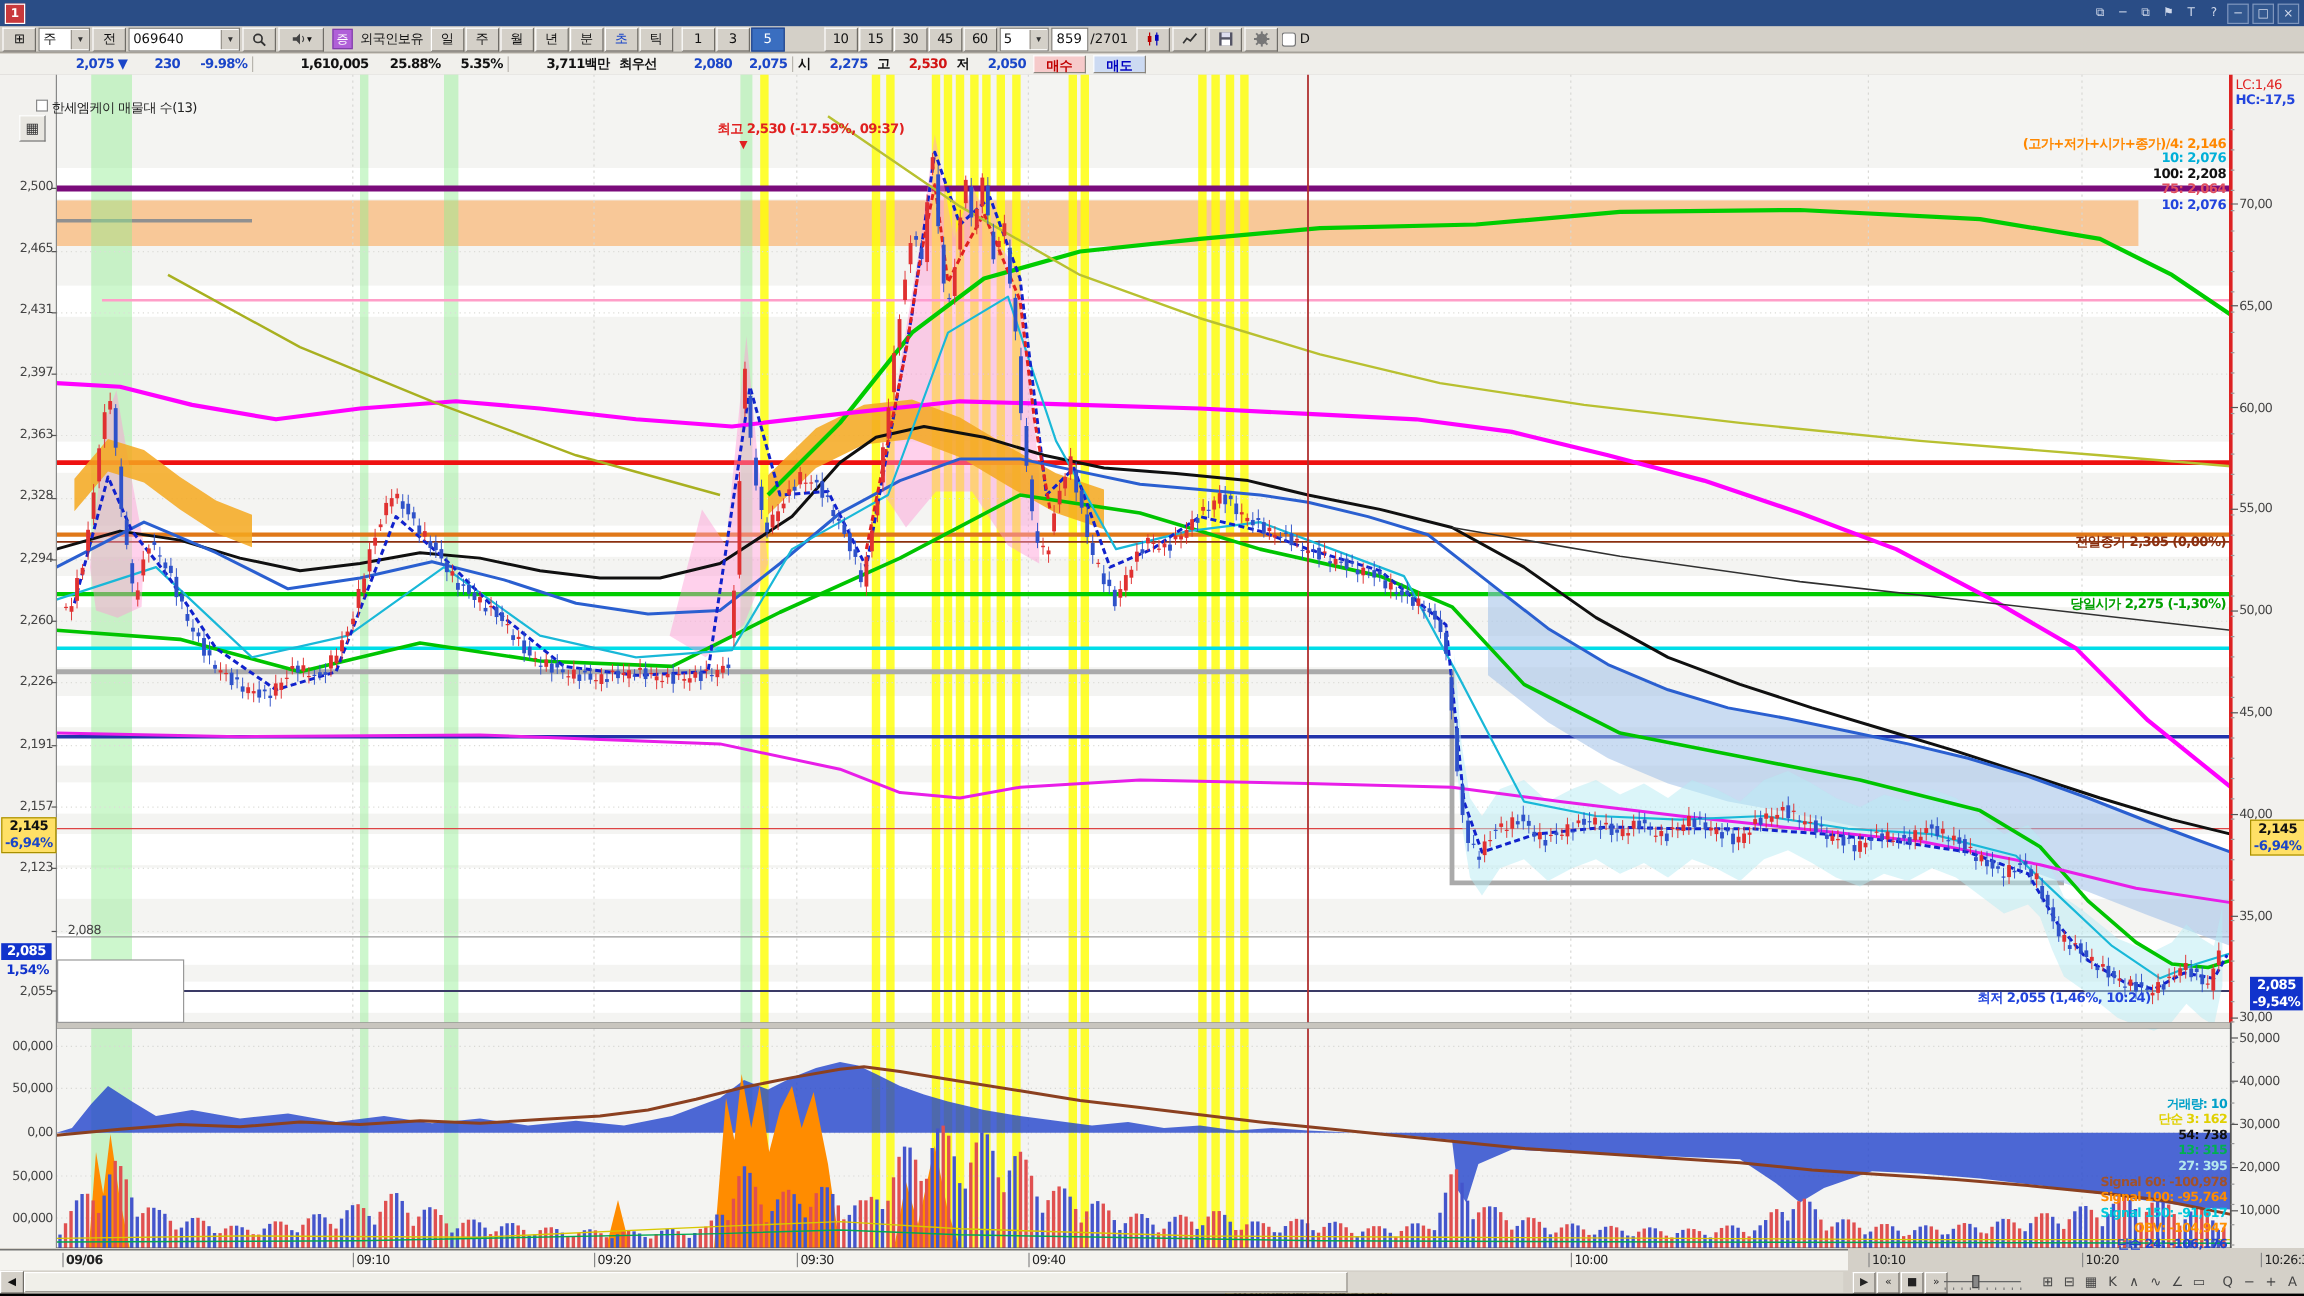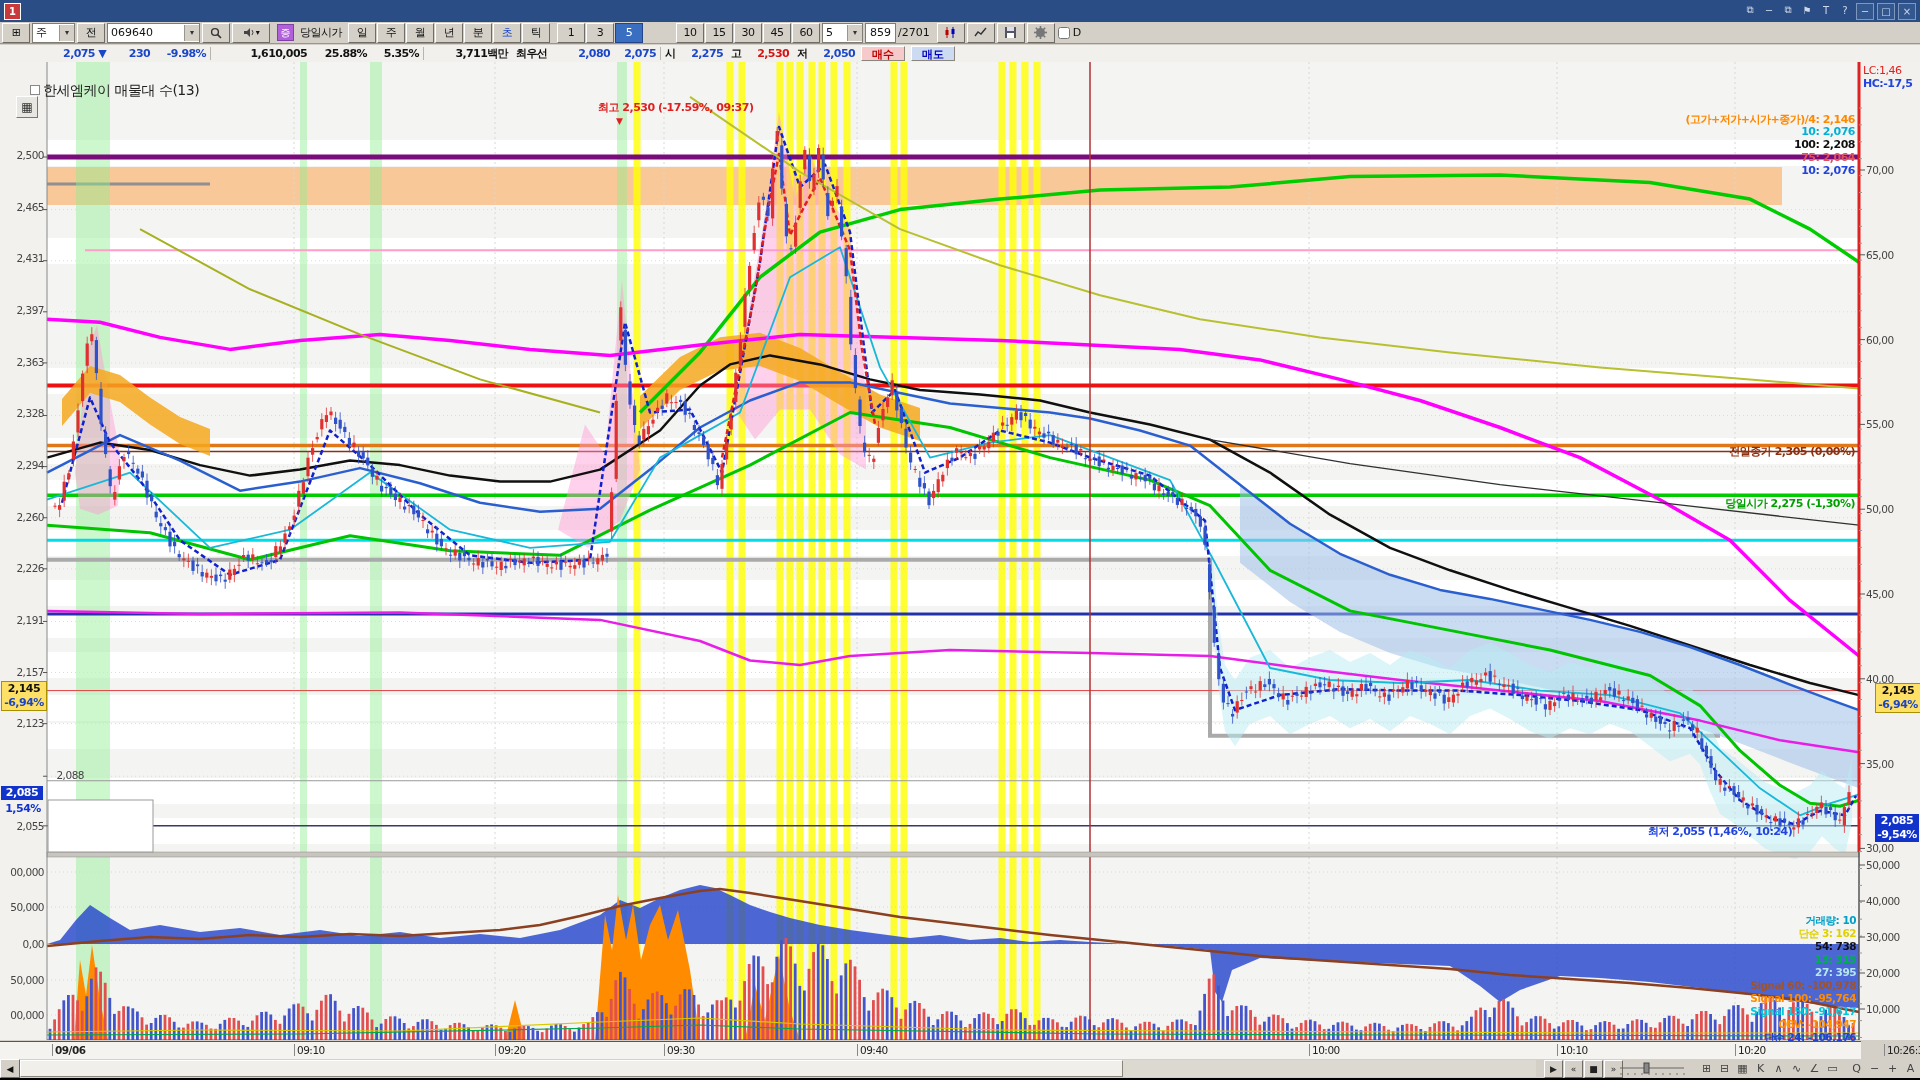--- a/index.html
+++ b/index.html
@@ -35,32 +35,32 @@
   .q.l{text-align:left;}
   .qsep{width:1px;height:13px;background:#b8b5ae;margin:0 4px;}
   .blue{color:#1b46c8;} .red{color:#d21414;} .blk{color:#111;}
   .qbtn{height:15px;padding:0 10px;margin-left:6px;font-size:11px;font-weight:bold;border:1px solid;border-color:#fff #8a867e #8a867e #fff;}
   .qbtn.buy{background:#f6caca;color:#c00000;}
   .qbtn.sell{background:#ccdaf2;color:#0000c0;}
   
   #chartwrap{position:absolute;left:0;top:62px;width:1920px;height:978px;background:#f2f1ee;}
   #plot{position:absolute;left:0;top:0;}
   .axis-label{position:absolute;font-size:10.5px;color:#444;letter-spacing:-0.5px;white-space:nowrap;}
-  .study-label{position:absolute;left:30px;top:20px;font-size:14px;color:#222;letter-spacing:-0.5px;}
+  .study-label{position:absolute;left:30px;top:20px;font-size:11px;color:#222;letter-spacing:-0.5px;}
   .study-label .sq{display:inline-block;width:8px;height:8px;border:1px solid #888;background:#fff;margin-right:3px;}
   .grid-btn{position:absolute;left:16px;top:34px;width:20px;height:20px;background:#e8e6e0;border:1px solid;border-color:#fff #777 #777 #fff;
             display:flex;align-items:center;justify-content:center;font-size:12px;color:#333;}
   .ann{position:absolute;font-size:11px;letter-spacing:-0.5px;white-space:nowrap;font-weight:bold;}
   .pricebox{position:absolute;text-align:center;font-size:11px;font-weight:bold;letter-spacing:-0.5px;line-height:14px;}
   .pricebox.yellow{background:#ffe066;border:1px solid #a89000;color:#111;}
   .pricebox.bluebg{background:#1133cc;color:#fff;}
   .legend-line{font-size:10.5px;font-weight:bold;letter-spacing:-0.5px;text-align:right;line-height:13px;white-space:nowrap;}
   #ind-legend{position:absolute;right:64px;top:852px;}
   
-  .timeline{position:absolute;left:0;top:1041px;width:1861px;height:17px;background:#f4f3ef;border-top:1px solid #555;border-bottom:1px solid #9a968e;}
+  .timeline{position:absolute;left:0;top:1041px;width:1540px;height:17px;background:#f4f3ef;border-top:1px solid #555;border-bottom:1px solid #9a968e;}
   .tl-label{position:absolute;top:2px;font-size:10.5px;color:#222;letter-spacing:-0.5px;border-left:1px solid #888;padding-left:2px;}
   .tl-label.bold{font-weight:bold;}
   .tl-highlight{position:absolute;top:0px;height:15px;background:#ffe06a;border:1px solid #c8a000;font-size:10.5px;font-weight:bold;
                 color:#6a5200;display:flex;align-items:center;justify-content:center;letter-spacing:-0.5px;}
   
   .scrollrow{position:absolute;left:0;top:1059px;width:1920px;height:19px;background:#d4d0c8;display:flex;align-items:center;}
   .sb-arrow{width:18px;height:17px;background:#d4d0c8;border:1px solid;border-color:#fff #6f6c66 #6f6c66 #fff;
             display:flex;align-items:center;justify-content:center;font-size:9px;}
   .sb-track{position:absolute;left:20px;top:1px;width:1516px;height:17px;background:#dcd9d1;}
   .sb-thumb{position:absolute;left:0;top:0;width:1103px;height:17px;background:#f0efe9;border:1px solid;border-color:#fff #8a867e #8a867e #fff;box-sizing:border-box;}
@@ -110,21 +110,21 @@
     </div>
     <div class="tb-btn" style="width:30px">
       <svg width="13" height="11" viewBox="0 0 13 11">
           <polygon points="1,4 4,4 7,1 7,10 4,7 1,7" fill="#444"></polygon>
           <path d="M9 3 q2 2.5 0 5" stroke="#444" fill="none"></path>
         </svg>
         <span style="font-size:8px">▾</span>
     </div>
     <div class="tb-sep"></div>
     <div class="badge">증</div>
-    <div class="stockname">당일시가</div>
+    <div class="stockname">외국인보유</div>
     <div id="period-btns" style="display:flex;gap:1px">
         <div class="tb-btn" style="width: 20px;">일</div>
         <div class="tb-btn" style="width: 20px;">주</div>
         <div class="tb-btn" style="width: 20px;">월</div>
         <div class="tb-btn" style="width: 20px;">년</div>
         <div class="tb-btn" style="width: 20px;">분</div>
         <div class="tb-btn blue-text" style="width: 20px;">초</div>
         <div class="tb-btn" style="width: 20px;">틱</div>
       </div>
     <div class="tb-sep"></div>

